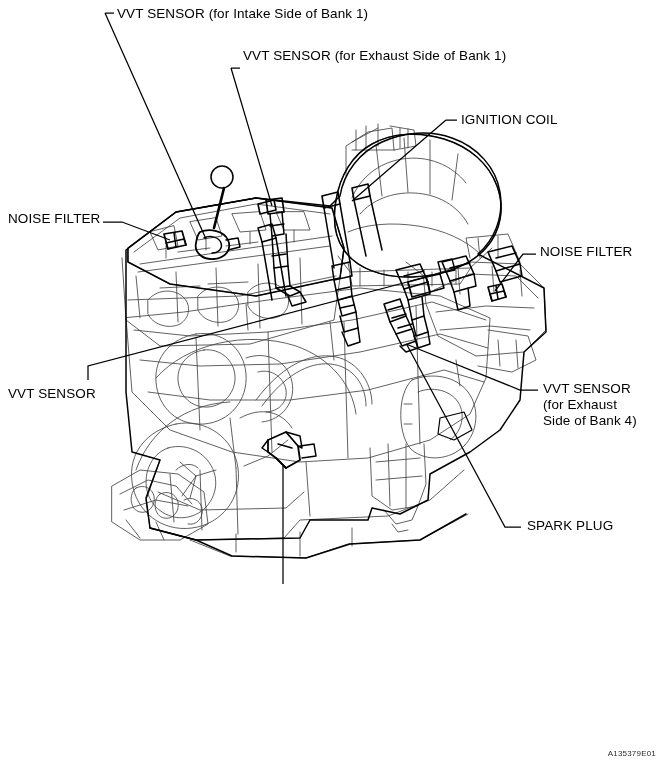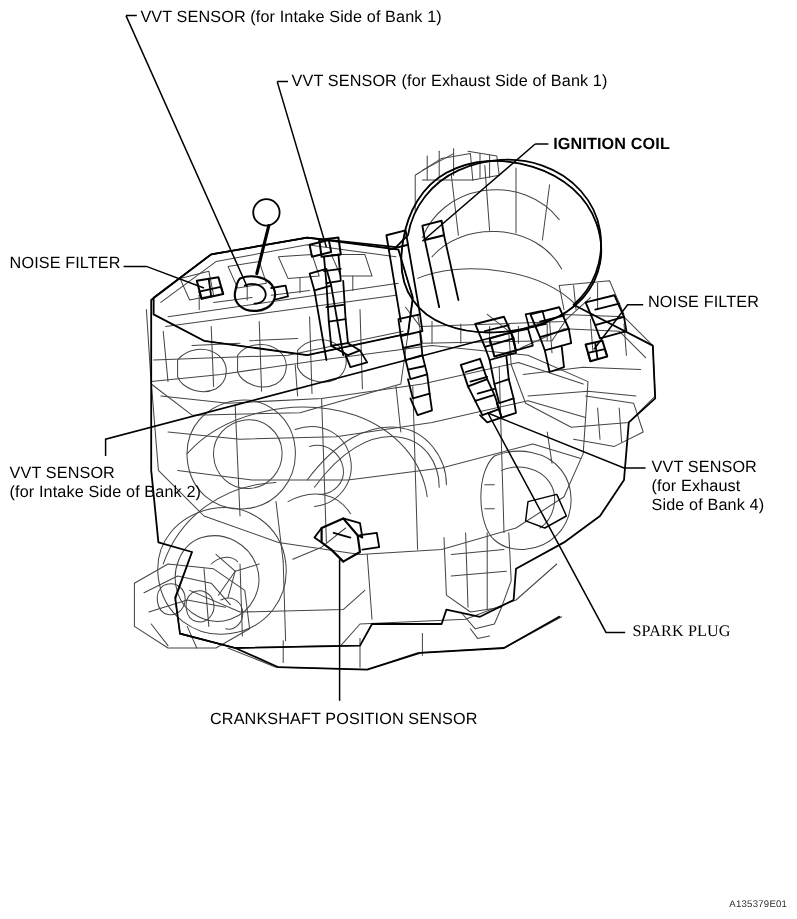--- a/index.html
+++ b/index.html
@@ -358,50 +358,46 @@
       <path d="M521 527 L505 527 L407 345"></path>
       <path d="M283 584 L283 466"></path>
     </g>
 
   </svg>
 
   <div class="callout" style="left:117px; top:6px;">
     <span>VVT SENSOR (for Intake Side of Bank 1)</span>
   </div>
 
-  <div class="callout" style="left:243px; top:60px;">
+  <div class="callout" style="left:243px; top:48px;">
     <span>VVT SENSOR (for Exhaust Side of Bank 1)</span>
   </div>
 
-  <div class="callout" style="left:461px; top:112px;font-weight:bold;">
+  <div class="callout" style="left:461px; top:112px;">
     <span>IGNITION COIL</span>
   </div>
 
   <div class="callout" style="left:8px; top:211px;">
     <span>NOISE FILTER</span>
   </div>
 
   <div class="callout" style="left:540px; top:244px;">
     <span>NOISE FILTER</span>
   </div>
 
   <div class="callout" style="left:8px; top:386px;">
     <span>VVT SENSOR</span>
-    <span class="l2">(for Intake Side of Bank 2)</span>
   </div>
 
   <div class="callout" style="left:543px; top:381px;">
     <span>VVT SENSOR</span>
     <span class="l2">(for Exhaust</span>
     <span class="l2">Side of Bank 4)</span>
   </div>
 
-  <div class="callout" style="left:527px; top:518px;font-family:Liberation Serif, serif;">
+  <div class="callout" style="left:527px; top:518px;">
     <span>SPARK PLUG</span>
   </div>
 
-  <div class="callout" style="left:175px; top:591px;">
-    <span>CRANKSHAFT POSITION SENSOR</span>
-  </div>
 
   <div class="figure-code">A135379E01</div>
 
 </div>
 
 </body></html>

